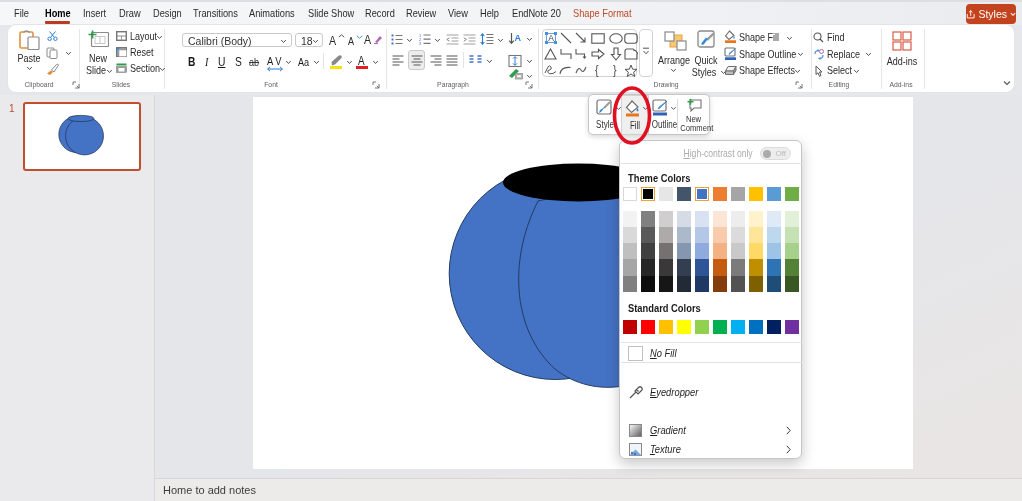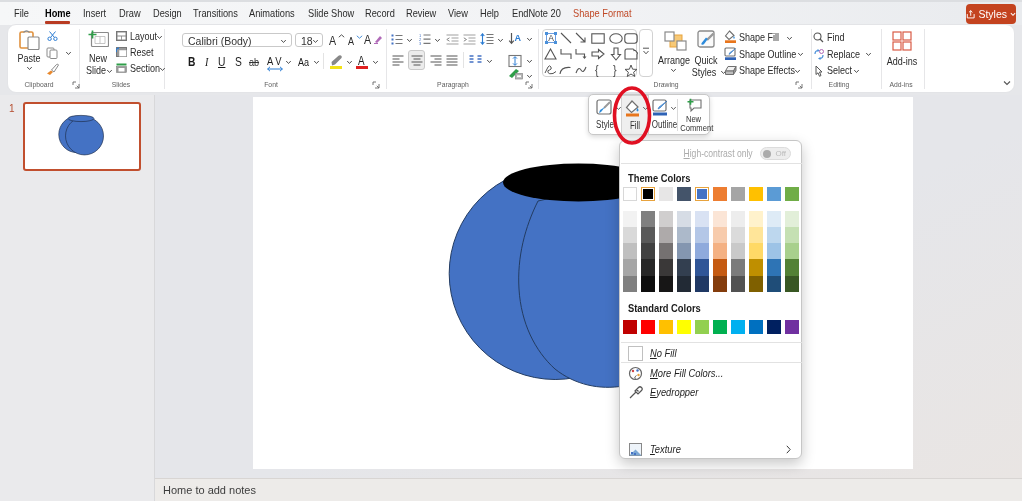--- a/index.html
+++ b/index.html
@@ -626,35 +626,40 @@
       <div class="sw" style="left:129px; top:179px; background:#0070c0; border:1px solid #0070c0"></div>
       <div class="sw" style="left:147px; top:179px; background:#002060; border:1px solid #002060"></div>
       <div class="sw" style="left:165px; top:179px; background:#7030a0; border:1px solid #7030a0"></div>
     </div>
   <div class="msep" style="top:201px"></div>
   <div class="mitem" style="top:203px">
     <div class="ic" style="border:1px solid #c0c0c0; background:#fff"></div>
     <div class="txt"><u>N</u>o Fill</div>
   </div>
   <div class="msep" style="top:221px"></div>
-  <div class="mitem" style="top:223px">
-    <svg class="ic" viewBox="0 0 15 15">
-        <circle cx="7.5" cy="7.5" r="6" fill="none" stroke="#666" stroke-width="1.2"></circle>
-        <circle cx="5" cy="5" r="1.2" fill="#d04545"></circle>
-        <circle cx="9.5" cy="4.5" r="1.2" fill="#4472c4"></circle>
-        <circle cx="10.5" cy="9" r="1.2" fill="#e8a33d"></circle>
-        <path d="M7.5 13.5 q-2-3 1-4" stroke="#666" stroke-width="1" fill="none"></path>
-      </svg>
-    <div class="txt"><u>M</u>ore Fill Colors...</div>
-  </div>
   <div class="mitem" style="top:242px">
     <svg class="ic" viewBox="0 0 15 15">
         <path d="M2 13 L8 7 M8.5 4.5 L10.5 6.5 M7 6 l3.5-3.5 q1.5-1.5 3 0 q1.5 1.5 0 3 L10 9 Z" stroke="#555" stroke-width="1.2" fill="none"></path>
       </svg>
     <div class="txt"><u>E</u>yedropper</div>
+  </div>
+  <div class="mitem" style="top:280px">
+    <svg class="ic" viewBox="0 0 15 15">
+        <defs>
+          <linearGradient id="gr1" x1="0" y1="0" x2="1" y2="1">
+            <stop offset="0" stop-color="#fdfdfd"></stop>
+            <stop offset="1" stop-color="#5a5a5a"></stop>
+          </linearGradient>
+        </defs>
+        <rect x="1.5" y="1.5" width="12" height="12" fill="url(#gr1)" stroke="#888" stroke-width="1"></rect>
+      </svg>
+    <div class="txt"><u>G</u>radient</div>
+    <svg class="arrow" viewBox="0 0 5 9">
+        <path d="M0.8 0.8 L4.2 4.5 L0.8 8.2" stroke="#3a3a3a" stroke-width="1" fill="none"></path>
+      </svg>
   </div>
   <div class="mitem" style="top:299px">
     <svg class="ic" viewBox="0 0 15 15">
         <rect x="1.5" y="1.5" width="12" height="12" fill="#eef4fa" stroke="#888" stroke-width="1"></rect>
         <path d="M1.5 13.5 l6-6 6 6 Z" fill="#7aa7d4"></path>
         <rect x="3" y="10" width="2" height="2" fill="#4472c4"></rect>
         <rect x="6" y="11" width="2" height="2" fill="#4472c4"></rect>
       </svg>
     <div class="txt"><u>T</u>exture</div>
     <svg class="arrow" viewBox="0 0 5 9">

